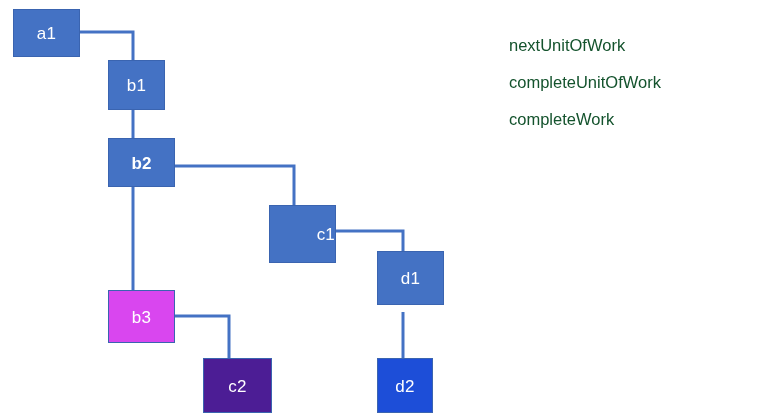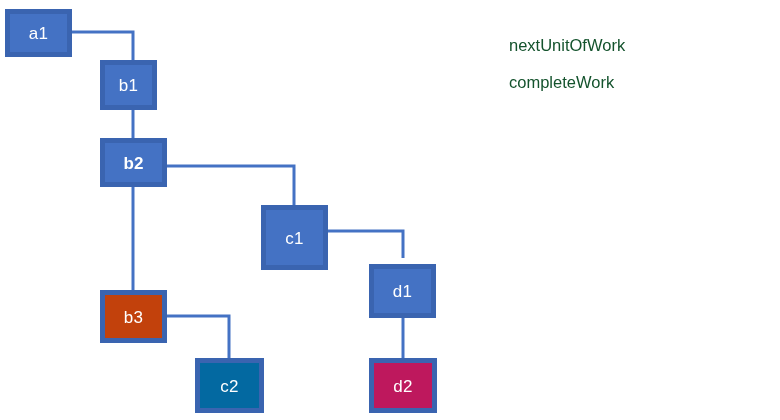--- a/index.html
+++ b/index.html
@@ -19,29 +19,30 @@
     position: absolute;
     left: 0;
     top: 0;
     width: 780px;
     height: 420px;
   }
   .node-box {
     position: absolute;
     box-sizing: border-box;
     background: #4472C4;
-    border: 5px solid #fca5a5;
+    border: 1px solid #fca5a5;
     display: flex;
     align-items: center;
     justify-content: center;
     color: #ffffff;
     font-size: 17px;
     font-family: "Liberation Sans", sans-serif;
     letter-spacing: 0.2px;
     line-height: 1;
+    margin-left: 8px;
   }
   .node-label {
     color: #ffffff;
     font-size: 17px;
     display: block;
     margin-top: 1px;
   }
   #legend-list {
     position: absolute;
     left: 509px;
@@ -75,35 +76,36 @@
   <div id="nodes-layer">
       <div class="node-box" style="left: 5px; top: 9px; width: 67px; height: 48px; background: rgb(68, 114, 196); border-color: rgb(58, 100, 176);">
         <span class="node-label">a1</span>
       </div>
       <div class="node-box" style="left: 100px; top: 60px; width: 57px; height: 50px; background: rgb(68, 114, 196); border-color: rgb(58, 100, 176);">
         <span class="node-label">b1</span>
       </div>
       <div class="node-box" style="left: 100px; top: 138px; width: 67px; height: 49px; background: rgb(68, 114, 196); border-color: rgb(58, 100, 176); font-weight: bold;">
         <span class="node-label">b2</span>
       </div>
-      <div class="node-box" style="left: 100px; top: 290px; width: 67px; height: 53px; background: #c2410c; border-color: rgb(58, 100, 176);">
+      <div class="node-box" style="left: 100px; top: 290px; width: 67px; height: 53px; background: #d946ef; border-color: rgb(58, 100, 176);">
         <span class="node-label">b3</span>
       </div>
-      <div class="node-box" style="left: 261px; top: 205px; width: 67px; height: 65px; background: rgb(68, 114, 196); border-color: rgb(58, 100, 176);">
+      <div class="node-box" style="left: 261px; top: 205px; width: 67px; height: 58px; background: rgb(68, 114, 196); border-color: rgb(58, 100, 176); justify-content: flex-end;">
         <span class="node-label">c1</span>
       </div>
-      <div class="node-box" style="left: 195px; top: 358px; width: 69px; height: 55px; background: #0369a1; border-color: rgb(58, 100, 176);">
+      <div class="node-box" style="left: 195px; top: 358px; width: 69px; height: 55px; background: #4c1d95; border-color: rgb(58, 100, 176);">
         <span class="node-label">c2</span>
       </div>
-      <div class="node-box" style="left: 369px; top: 264px; width: 67px; height: 54px; background: rgb(68, 114, 196); border-color: rgb(58, 100, 176);">
+      <div class="node-box" style="left: 369px; top: 251px; width: 67px; height: 54px; background: rgb(68, 114, 196); border-color: rgb(58, 100, 176);">
         <span class="node-label">d1</span>
       </div>
-      <div class="node-box" style="left: 369px; top: 358px; width: 68px; height: 55px; background: #be185d; border-color: rgb(58, 100, 176);">
+      <div class="node-box" style="left: 369px; top: 358px; width: 56px; height: 55px; background: #1d4ed8; border-color: rgb(58, 100, 176);">
         <span class="node-label">d2</span>
       </div>
     </div>
 
   <div id="legend-list">
       <div class="legend-item">nextUnitOfWork</div>
+      <div class="legend-item">completeUnitOfWork</div>
       <div class="legend-item">completeWork</div>
     </div>
 
 </div>
 
 </body></html>

